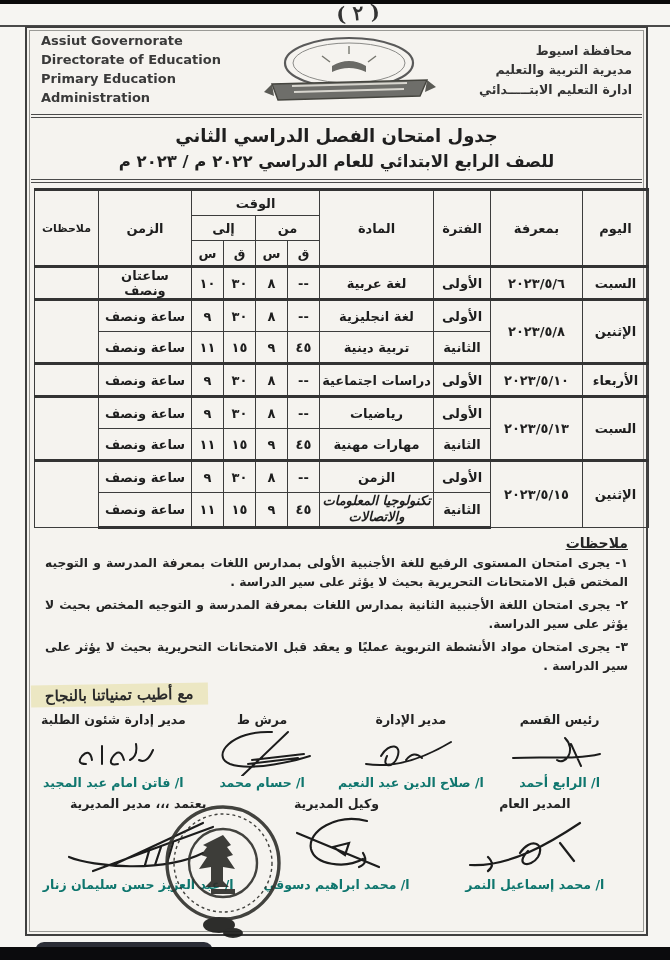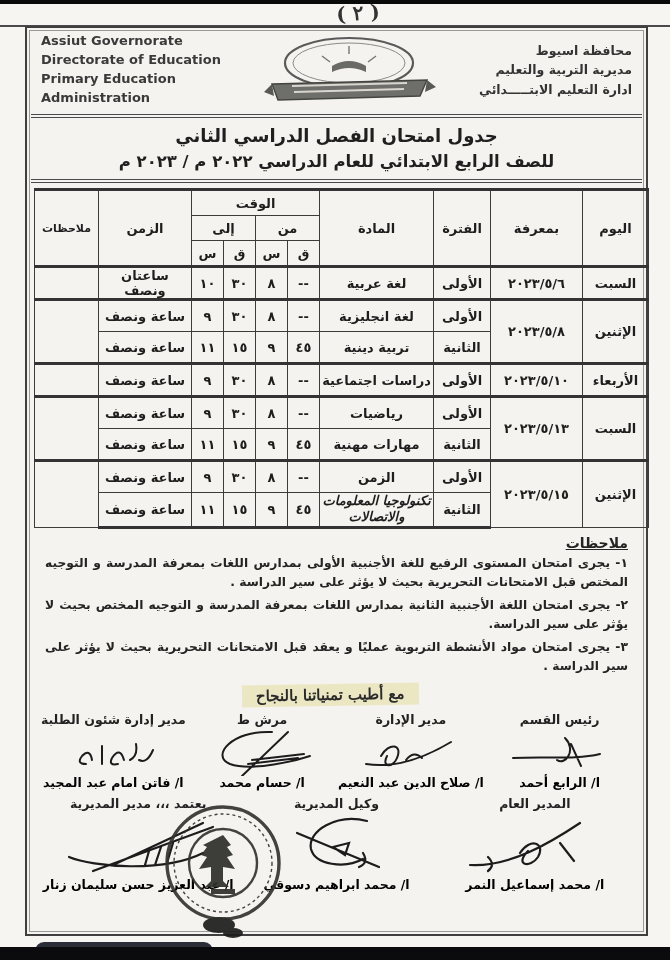--- a/index.html
+++ b/index.html
@@ -50,35 +50,35 @@
   table.sched th{font-size:13px;height:24px;}
   table.sched td{font-size:13px;height:30px;}
   td.small2{font-size:10.5px;line-height:1.25;font-style:italic;}
   tr.grp td,tr.grp th{border-top:3px solid #333;}
   table.sched tr:last-child td{border-bottom:3px solid #333;}
 
   
   .notes{direction:rtl;padding:6px 14px 0 14px;flex:none;}
   .notes-h{font-size:14px;font-weight:bold;text-decoration:underline;margin-bottom:3px;}
   .note-item{font-size:12.3px;font-weight:bold;line-height:1.55;text-align:justify;margin-bottom:4px;}
-  .wishes-row{text-align:center;margin:4px 12px 2px 0;flex:none;}
+  .wishes-row{text-align:left;margin:4px 12px 2px 0;flex:none;}
   .wishes{
     display:inline-block;background:#ece7c3;color:#2a2a2a;
     font-size:15px;font-weight:bold;padding:2px 14px;transform:rotate(-1deg);
     font-family:"DejaVu Serif","Liberation Serif",serif;
   }
 
   
   .sigs{direction:rtl;flex:1;position:relative;padding:4px 8px 0 8px;}
   .sig-row1{display:flex;}
   .sig-row1 .sig-block{flex:1;text-align:center;}
   .sig-row2{display:flex;margin-top:6px;}
   .sig-row2 .sig-block{flex:1;text-align:center;}
   .sig-title{font-size:12.5px;font-weight:bold;color:#222;}
-  .sig-name{font-size:12.5px;font-weight:bold;color:#000000;margin-top:-4px;}
+  .sig-name{font-size:12.5px;font-weight:bold;color:#0f766e;margin-top:-4px;}
   .sig-art{height:52px;display:flex;align-items:center;justify-content:center;}
   .sig-art2{height:70px;display:flex;align-items:center;justify-content:center;}
   .stamp-wrap{position:absolute;left:130px;bottom:-12px;opacity:.92;}
 </style>
 </head>
 <body>
 
 <div class="top-strip"></div>
 <div class="top-rule"></div>
 <div class="page-number">( ٢ )</div>

